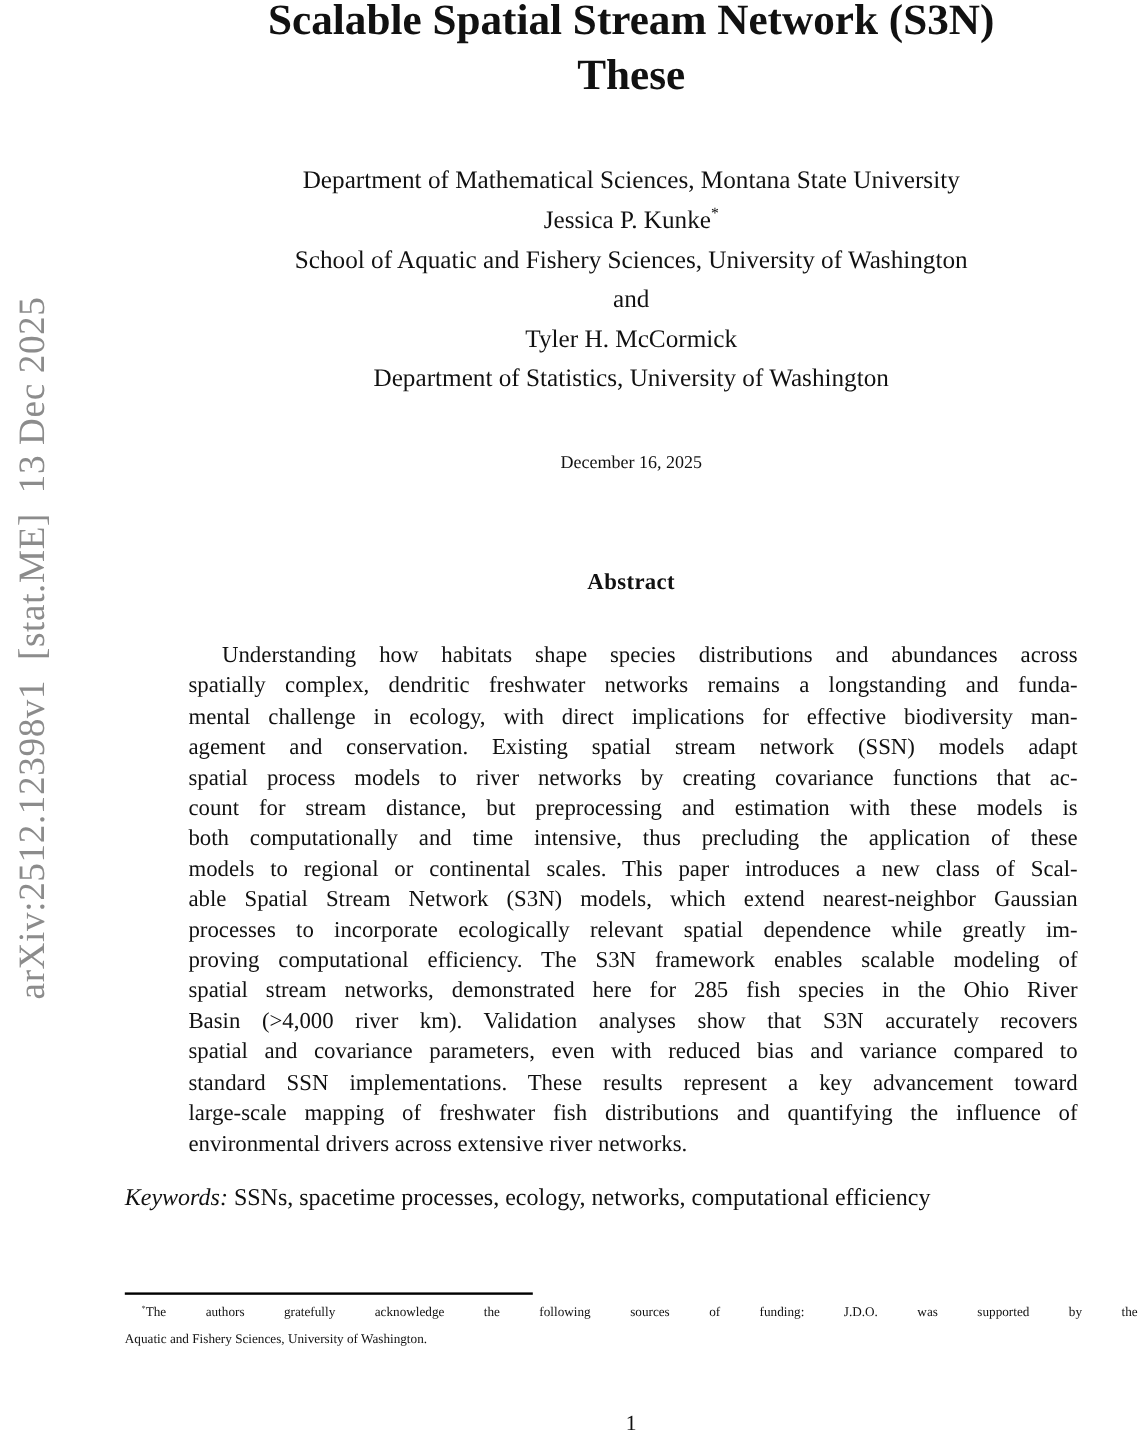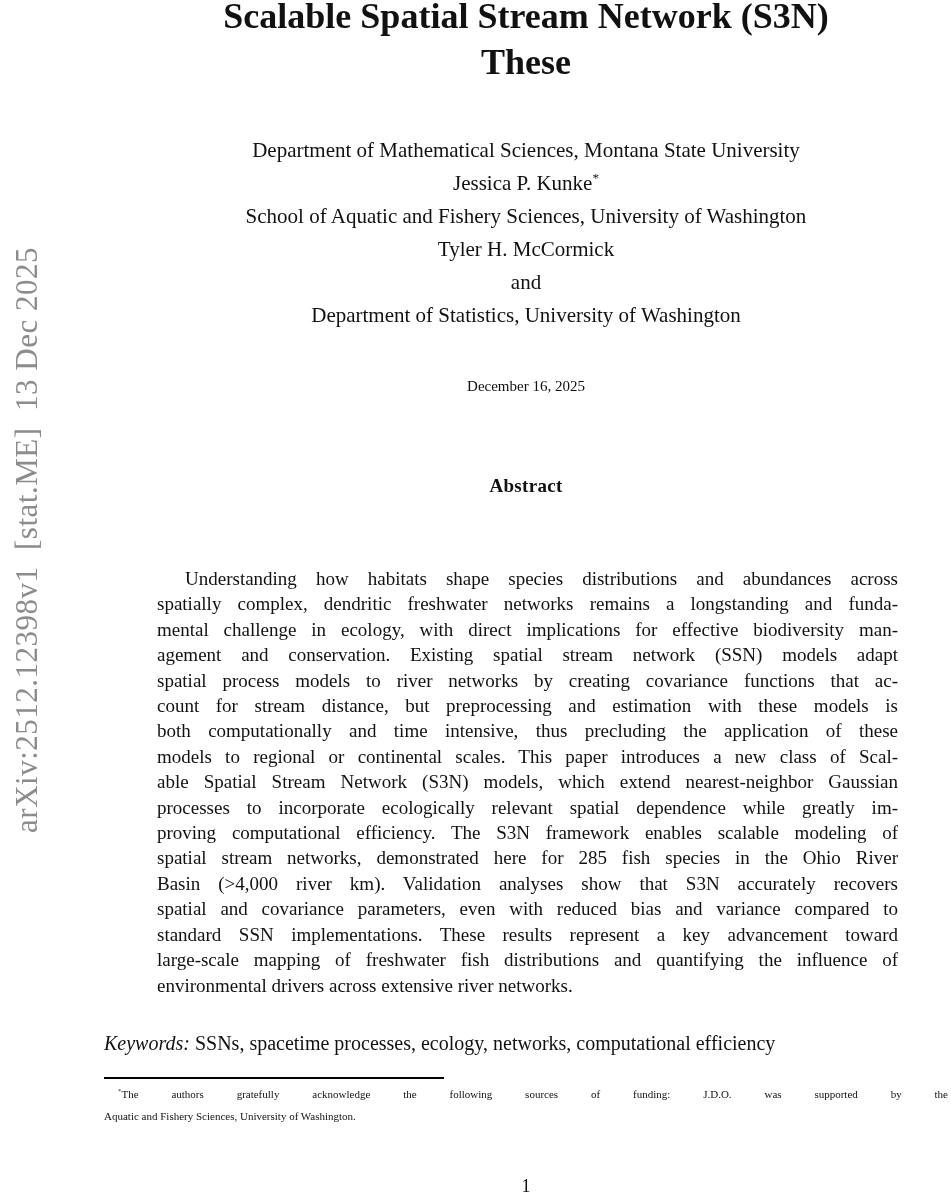--- a/index.html
+++ b/index.html
@@ -49,27 +49,26 @@
     font-weight: bold;
     letter-spacing: 0.3px;
   }
 
   .abstract-lines {
     left: 157px; width: 741px; top: 534px;
     font-size: 19px;
     line-height: 25.4px;
   }
   .abstract-lines .jline { text-align: justify; text-align-last: justify; }
-  .abstract-lines .jline:first-child { text-indent: 28px; margin-top: 32px; }
+  .abstract-lines .jline:first-child { text-indent: 28px; }
   .abstract-lines .jline:last-child { text-align-last: left; }
 
   .keywords {
     left: 104px; width: 844px; top: 987px;
     font-size: 20px;
-    margin-top: 45px;
   }
   .keywords .kw-label { font-style: italic; }
 
   .footnote-rule {
     left: 104px; top: 1077px; width: 340px;
     border-top: 2px solid #000;
     height: 0;
   }
   .footnote {
     left: 104px; width: 844px; top: 1083px;
@@ -88,22 +87,22 @@
 
 <div class="abs centered title">
   <div>Scalable Spatial Stream Network (S3N)</div>
   <div>These</div>
 </div>
 
 <div class="abs centered authors">
   <div>Department of Mathematical Sciences, Montana State University</div>
   <div><span>Jessica P. Kunke</span><sup>*</sup></div>
   <div>School of Aquatic and Fishery Sciences, University of Washington</div>
+  <div>and</div>
   <div>Tyler H. McCormick</div>
-  <div>and</div>
   <div>Department of Statistics, University of Washington</div>
 </div>
 
 <div class="abs centered date">December 16, 2025</div>
 
 <div class="abs centered abstract-heading">Abstract</div>
 
 <div class="abs abstract-lines">
     <div class="jline">Understanding how habitats shape species distributions and abundances across</div>
     <div class="jline">spatially complex, dendritic freshwater networks remains a longstanding and funda-</div>

